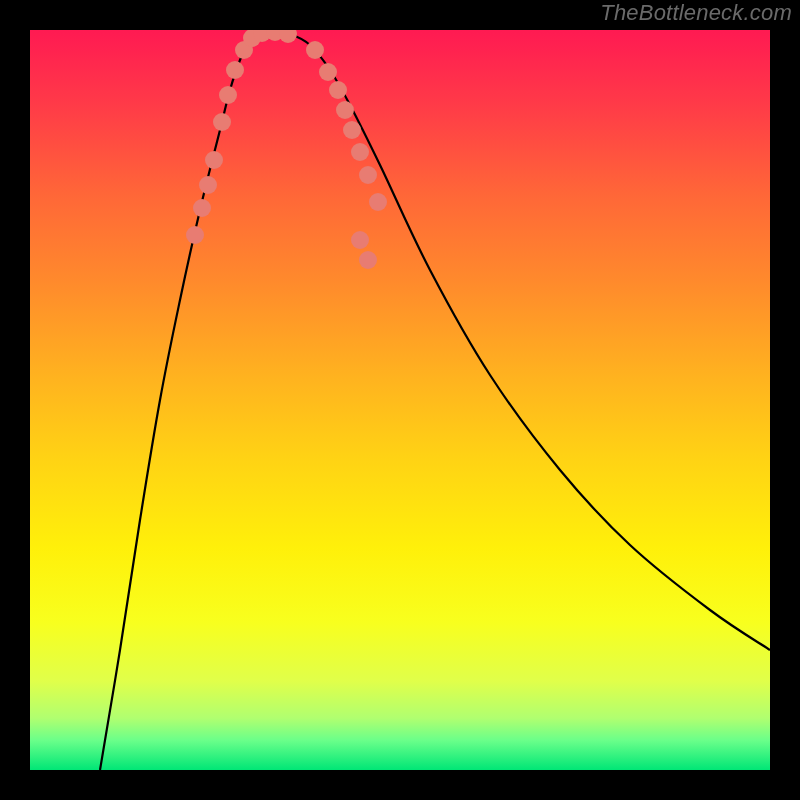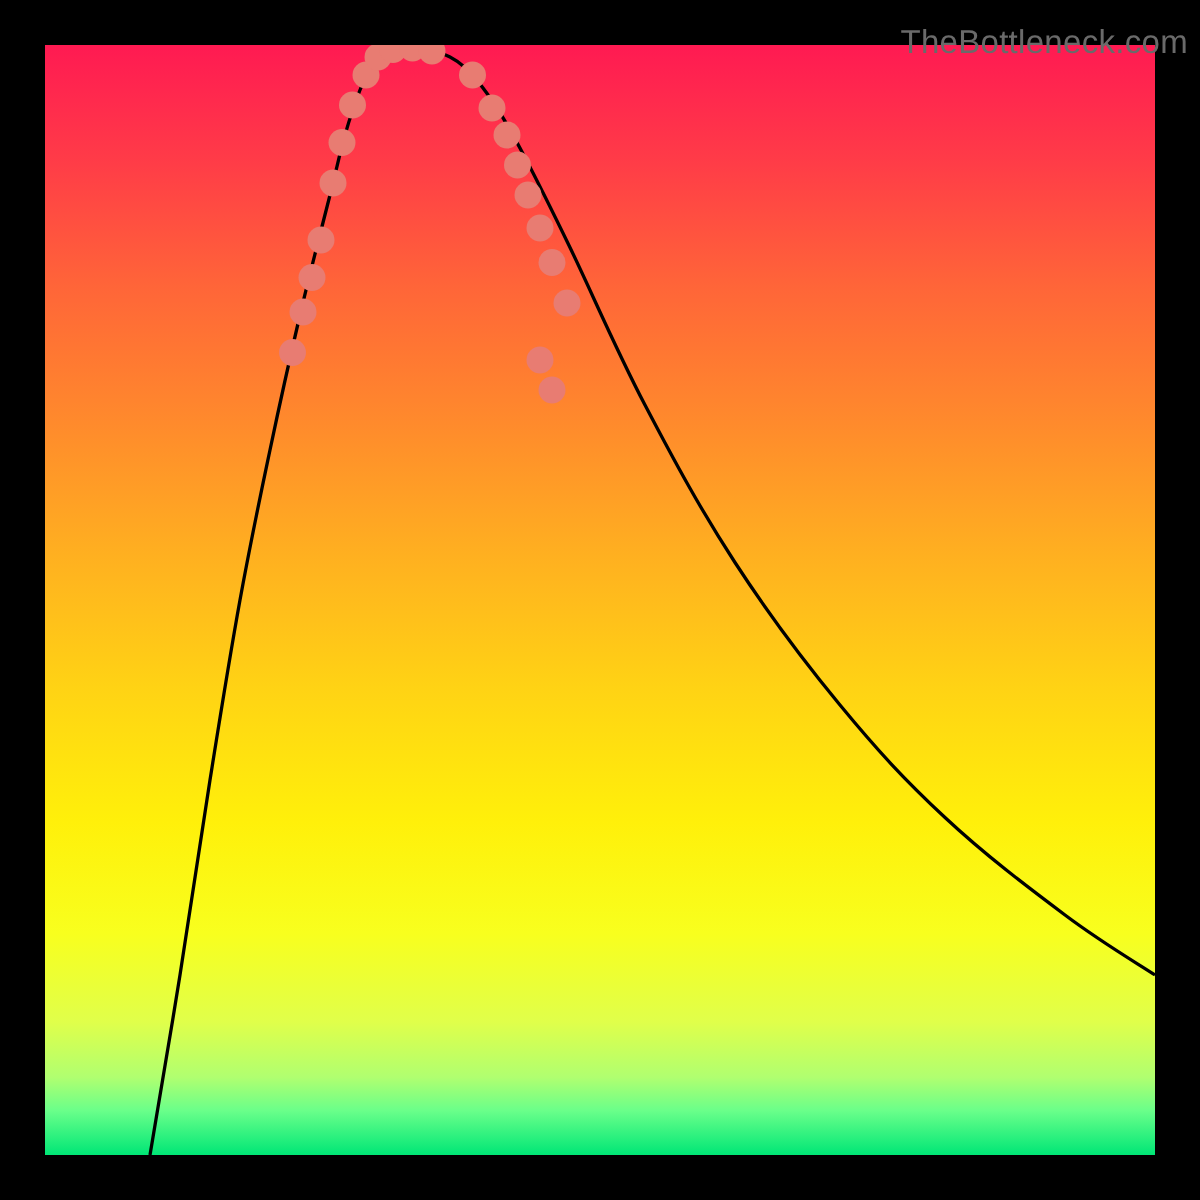--- a/index.html
+++ b/index.html
@@ -34,26 +34,27 @@
       #ffd314 58%,
       #fff00a 70%,
       #f8ff1e 80%,
       #e0ff4a 88%,
       #b0ff70 93%,
       #6aff8a 96%,
       #00e676 100%);
   }
   .watermark {
     position: absolute;
-    top: 15px;
+    top: 0;
     right: 8px;
     color: #6a6a6a;
     font-size: 22px;
     font-weight: 500;
     letter-spacing: 0.2px;
+    font-style: italic;
   }
   svg.curves {
     position: absolute;
     top: 0;
     left: 0;
     width: 740px;
     height: 740px;
   }
   .curve {
     fill: none;

